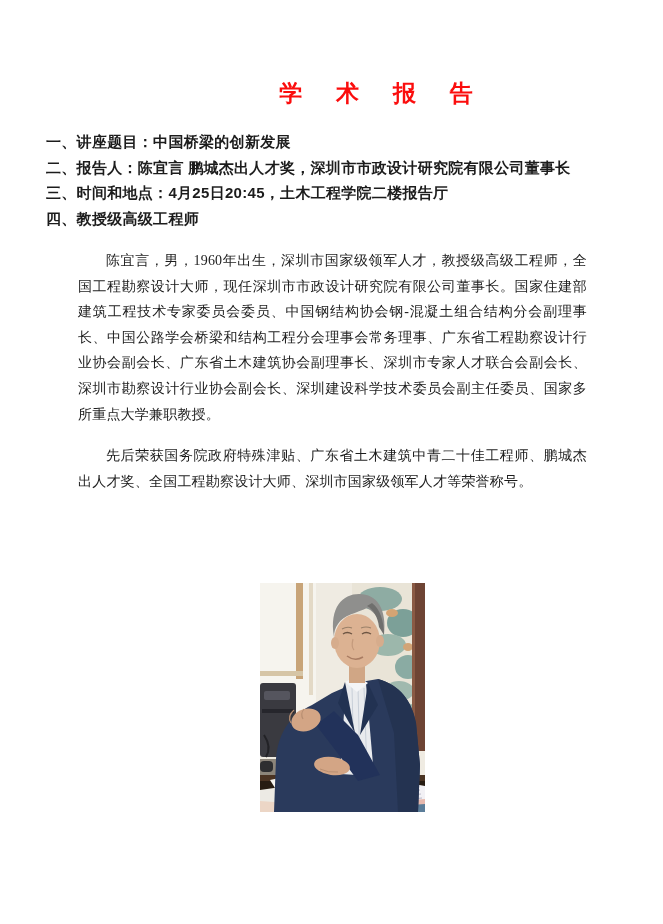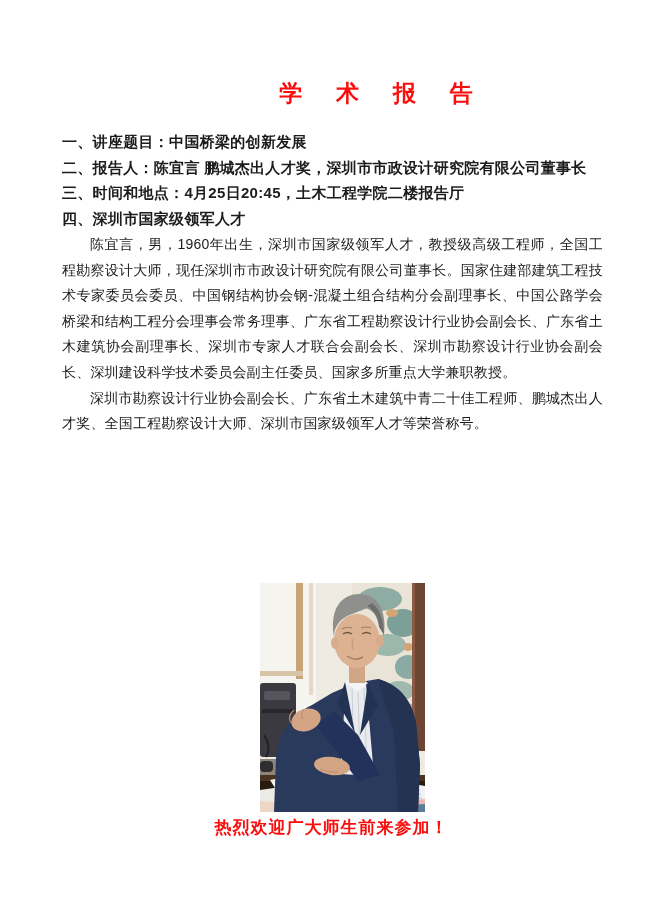--- a/index.html
+++ b/index.html
@@ -14,37 +14,38 @@
   .doc-title {
     position:absolute; top:78px; left:0; width:100%;
     text-align:center;
     color:#fb0d0d;
     font-size:23px; font-weight:bold;
     letter-spacing:7px; line-height:30px;
     white-space:pre;
     margin-left:48px;
   }
   .agenda {
-    position:absolute; top:129px; left:62px; width:541px;
+    position:absolute; top:129px; left:46px; width:541px;
   }
   .agenda-item {
     font-size:15px; font-weight:bold;
     line-height:25.6px;
     letter-spacing:0.3px;
     white-space:nowrap;
   }
   .bio {
     position:absolute; top:232px; left:62px; width:541px;
   }
   .bio p {
-    margin:0;
+    margin:16px;
     font-size:14px; line-height:25.6px;
     text-align:justify;
     text-indent:2em;
     letter-spacing:0.2px;
+    font-family:Liberation Serif, serif;
   }
   .photo-wrap {
     position:absolute; left:260px; top:583px;
     width:165px; height:229px;
   }
   .photo-wrap svg { display:block; }
   .closing {
     position:absolute; top:816px; left:0; width:100%;
     text-align:center;
     color:#fb0d0d;
@@ -57,26 +58,26 @@
 <body>
 
 <div class="page">
 
   <div class="doc-title">学  术  报  告</div>
 
   <div class="agenda">
     <div class="agenda-item">一、讲座题目：中国桥梁的创新发展</div>
     <div class="agenda-item">二、报告人：陈宜言 鹏城杰出人才奖，深圳市市政设计研究院有限公司董事长</div>
     <div class="agenda-item">三、时间和地点：4月25日20:45，土木工程学院二楼报告厅</div>
-    <div class="agenda-item">四、深圳市国家级领军人才</div>
+    <div class="agenda-item">四、教授级高级工程师</div>
   </div>
 
   <div class="bio">
     <p>陈宜言，男，1960年出生，深圳市国家级领军人才，教授级高级工程师，全国工程勘察设计大师，现任深圳市市政设计研究院有限公司董事长。国家住建部建筑工程技术专家委员会委员、中国钢结构协会钢-混凝土组合结构分会副理事长、中国公路学会桥梁和结构工程分会理事会常务理事、广东省工程勘察设计行业协会副会长、广东省土木建筑协会副理事长、深圳市专家人才联合会副会长、深圳市勘察设计行业协会副会长、深圳建设科学技术委员会副主任委员、国家多所重点大学兼职教授。</p>
-    <p>深圳市勘察设计行业协会副会长、广东省土木建筑中青二十佳工程师、鹏城杰出人才奖、全国工程勘察设计大师、深圳市国家级领军人才等荣誉称号。</p>
+    <p>先后荣获国务院政府特殊津贴、广东省土木建筑中青二十佳工程师、鹏城杰出人才奖、全国工程勘察设计大师、深圳市国家级领军人才等荣誉称号。</p>
   </div>
 
   <div class="photo-wrap">
     <svg viewBox="0 0 165 229" width="165" height="229" role="img" aria-label="speaker portrait">
 
       <rect x="0" y="0" width="165" height="229" fill="#efebe2"></rect>
 
       <g>
         <rect x="0" y="0" width="56" height="172" fill="#f6f4ee"></rect>
         <rect x="49" y="0" width="4" height="112" fill="#e3d9c6"></rect>
@@ -158,15 +159,14 @@
         <path d="M112,20 C120,26 124,38 124,52 L119,44 C118,34 113,26 107,23 Z" fill="#6f6f6d"></path>
 
         <path d="M83,51 q4,-3 9,0 M102,51 q4,-3 9,0" stroke="#6d5543" stroke-width="1.4" fill="none"></path>
         <path d="M82,46 q5,-3 10,-1 M101,45 q5,-2 10,0" stroke="#9a8068" stroke-width="1.1" fill="none"></path>
         <path d="M93,56 q-2,8 1,11" stroke="#c49a7c" stroke-width="1.2" fill="none"></path>
         <path d="M87,73 q8,6 16,1" stroke="#a97c62" stroke-width="1.5" fill="none"></path>
       </g>
     </svg>
   </div>
 
-  <div class="closing">热烈欢迎广大师生前来参加！</div>
 
 </div>
 
 </body></html>

